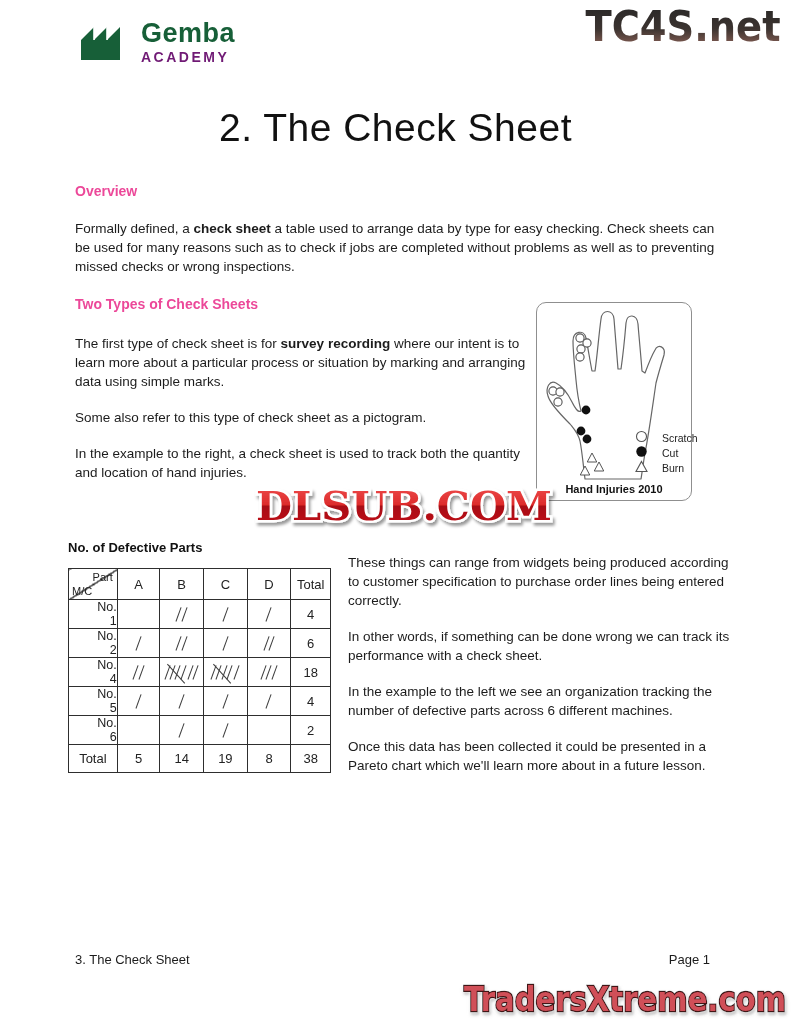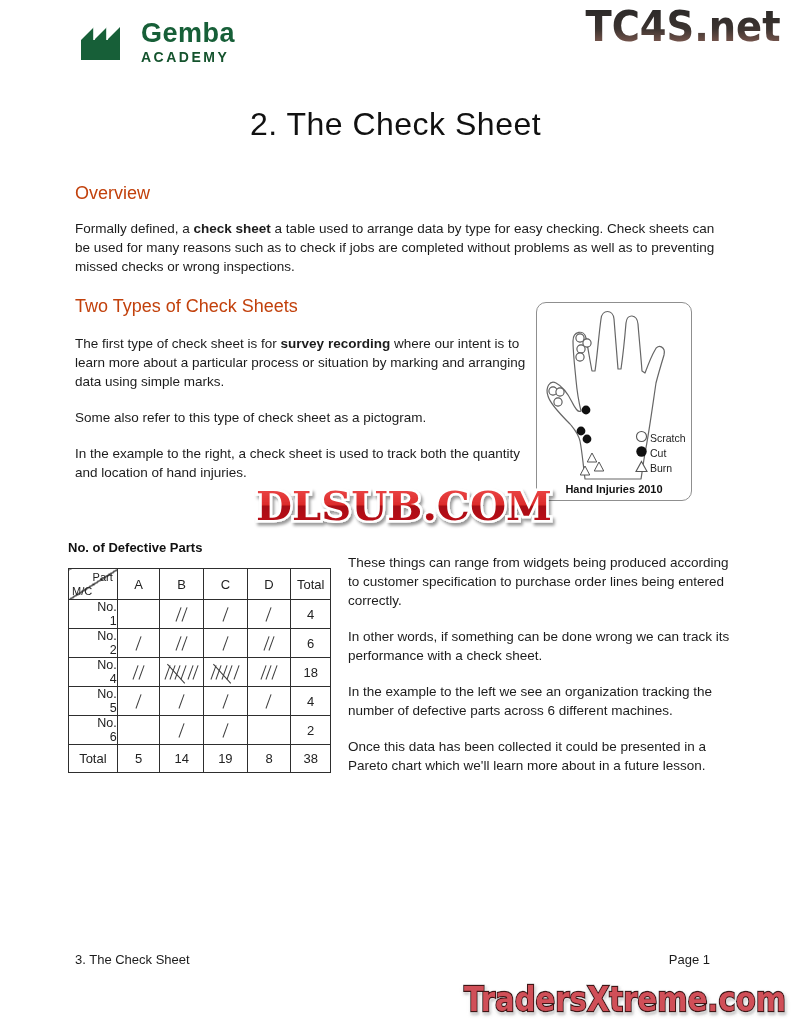--- a/index.html
+++ b/index.html
@@ -3,46 +3,46 @@
 <meta charset="utf-8">
 <style>
   html,body{margin:0;padding:0;background:#ffffff;}
   .page{position:relative;width:791px;height:1024px;background:#ffffff;overflow:hidden;
         font-family:"Liberation Sans",sans-serif;color:#1c1c1c;}
 
   
   .logo{position:absolute;left:78px;top:18px;display:flex;align-items:center;gap:7px;}
   .logo-text{display:flex;flex-direction:column;line-height:1;}
   .logo-brand{font-size:27px;font-weight:bold;color:#175f38;letter-spacing:0.5px;}
-  .logo-sub{font-size:14px;font-weight:bold;color:#14532d;letter-spacing:2.5px;margin-top:3px;}
+  .logo-sub{font-size:14px;font-weight:bold;color:#701a75;letter-spacing:2.5px;margin-top:3px;}
 
   
   .wm{position:absolute;pointer-events:none;}
   .wm-tc4s{left:578px;top:0px;}
   .wm-dlsub{left:248px;top:478px;z-index:30;}
   .wm-traders{left:456px;top:974px;}
 
   
   .doc-title{position:absolute;left:0;top:106px;width:100%;text-align:center;
-             font-size:32px;font-weight:400;color:#111;letter-spacing:0.5px;}
-  .h-green{position:absolute;font-size:18px;font-weight:normal;color:#c2410c;}
+             font-size:39px;font-weight:400;color:#111;letter-spacing:0.5px;}
+  .h-green{position:absolute;font-size:14px;font-weight:bold;color:#ec4899;}
   .h-overview{left:75px;top:183px;}
   .h-twotypes{left:75px;top:296px;}
   .para{font-size:13.5px;line-height:19px;margin:0 0 17px 0;}
   .col-full{position:absolute;left:75px;top:219px;width:656px;}
   .col-left{position:absolute;left:75px;top:334px;width:456px;}
   .col-right{position:absolute;left:348px;top:553px;width:394px;}
   .pline{display:block;}
 
   
   .hand-fig{position:absolute;left:536px;top:302px;width:154px;height:197px;
             border:1.5px solid #8f8f8f;border-radius:10px;background:#fff;z-index:5;}
   .hand-fig svg.hand{position:absolute;left:0;top:0;}
   .hand-legend{position:absolute;left:98px;top:127px;display:flex;flex-direction:column;}
-  .legend-row{display:flex;align-items:center;gap:2px;height:15px;font-size:10.5px;color:#222;}
+  .legend-row{display:flex;align-items:center;gap:14px;height:15px;font-size:10.5px;color:#222;}
   .hand-caption{position:absolute;bottom:5px;left:0;width:100%;text-align:center;
                 font-size:11px;font-weight:bold;color:#111;}
 
   
   .table-wrap{position:absolute;left:68px;top:540px;width:263px;z-index:1;}
   .table-title{font-size:13px;font-weight:bold;margin-bottom:13px;color:#111;}
   table.dtable{border-collapse:collapse;table-layout:fixed;width:263px;}
   .dtable th,.dtable td{border:1px solid #2e2e2e;padding:0;text-align:center;
                         font-size:13px;font-weight:400;height:27px;color:#222;}
   .dtable thead th{height:30px;margin-top:25px;}

